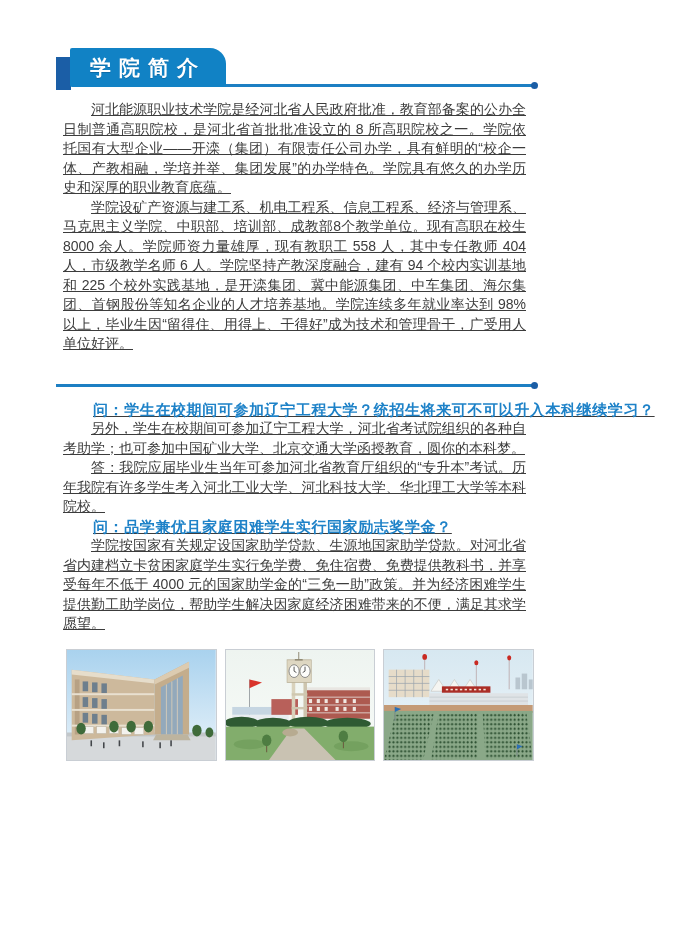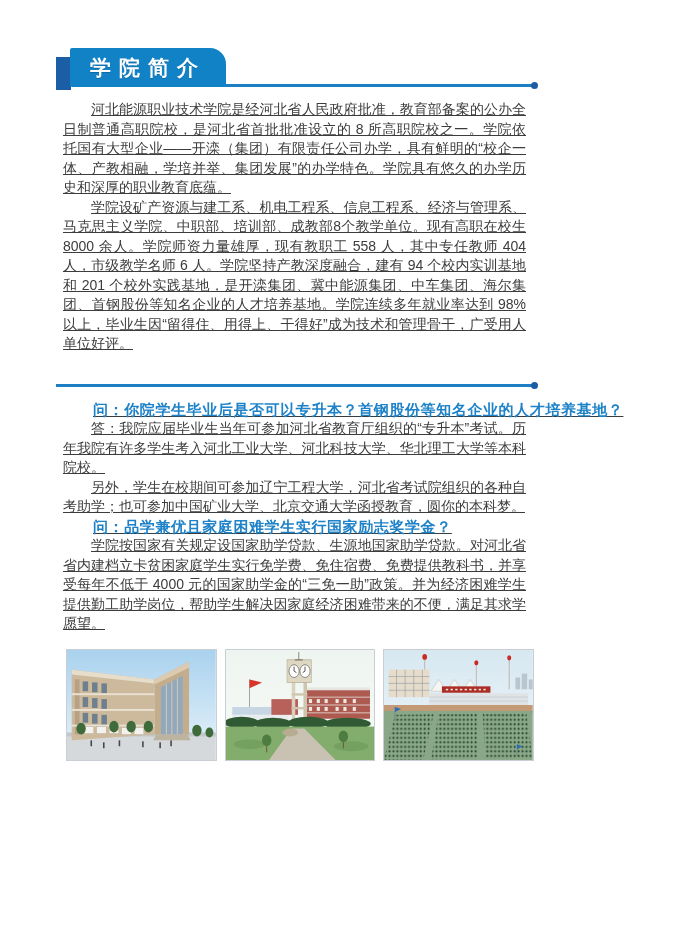--- a/index.html
+++ b/index.html
@@ -58,36 +58,36 @@
       <div class="tab-wrap">
         <div class="tab-accent"></div>
         <div class="tab">学院简介</div>
       </div>
       <div class="rule">
         <span class="rule-dot"></span>
       </div>
     </div>
     <div class="body-text">
       <p>河北能源职业技术学院是经河北省人民政府批准，教育部备案的公办全日制普通高职院校，是河北省首批批准设立的 8 所高职院校之一。学院依托国有大型企业——开滦（集团）有限责任公司办学，具有鲜明的“校企一体、产教相融，学培并举、集团发展”的办学特色。学院具有悠久的办学历史和深厚的职业教育底蕴。</p>
-      <p>学院设矿产资源与建工系、机电工程系、信息工程系、经济与管理系、马克思主义学院、中职部、培训部、成教部8个教学单位。现有高职在校生 8000 余人。学院师资力量雄厚，现有教职工 558 人，其中专任教师 404 人，市级教学名师 6 人。学院坚持产教深度融合，建有 94 个校内实训基地和 201 个校外实践基地，是开滦集团、冀中能源集团、中车集团、海尔集团、首钢股份等知名企业的人才培养基地。学院连续多年就业率达到 98% 以上，毕业生因“留得住、用得上、干得好”成为技术和管理骨干，广受用人单位好评。</p>
+      <p>学院设矿产资源与建工系、机电工程系、信息工程系、经济与管理系、马克思主义学院、中职部、培训部、成教部8个教学单位。现有高职在校生 8000 余人。学院师资力量雄厚，现有教职工 558 人，其中专任教师 404 人，市级教学名师 6 人。学院坚持产教深度融合，建有 94 个校内实训基地和 225 个校外实践基地，是开滦集团、冀中能源集团、中车集团、海尔集团、首钢股份等知名企业的人才培养基地。学院连续多年就业率达到 98% 以上，毕业生因“留得住、用得上、干得好”成为技术和管理骨干，广受用人单位好评。</p>
     </div>
   </section>
 
   <div class="sec2-gap"></div>
 
   <section>
     <div class="sec-header">
       <div class="rule">
         <span class="rule-dot"></span>
       </div>
     </div>
     <div class="body-text">
-      <p class="question">问：你院学生毕业后是否可以专升本？首钢股份等知名企业的人才培养基地？</p>
+      <p class="question">问：学生在校期间可参加辽宁工程大学？统招生将来可不可以升入本科继续学习？</p>
+      <p>另外，学生在校期间可参加辽宁工程大学，河北省考试院组织的各种自考助学；也可参加中国矿业大学、北京交通大学函授教育，圆你的本科梦。</p>
       <p>答：我院应届毕业生当年可参加河北省教育厅组织的“专升本”考试。历年我院有许多学生考入河北工业大学、河北科技大学、华北理工大学等本科院校。</p>
-      <p>另外，学生在校期间可参加辽宁工程大学，河北省考试院组织的各种自考助学；也可参加中国矿业大学、北京交通大学函授教育，圆你的本科梦。</p>
       <p class="question">问：品学兼优且家庭困难学生实行国家励志奖学金？</p>
       <p>学院按国家有关规定设国家助学贷款、生源地国家助学贷款。对河北省省内建档立卡贫困家庭学生实行免学费、免住宿费、免费提供教科书，并享受每年不低于 4000 元的国家助学金的“三免一助”政策。并为经济困难学生提供勤工助学岗位，帮助学生解决因家庭经济困难带来的不便，满足其求学愿望。</p>
     </div>
   </section>
 
   <div class="photos">
 
     <div class="photo">
       <svg viewBox="0 0 190 112" preserveAspectRatio="none">
         <defs>

